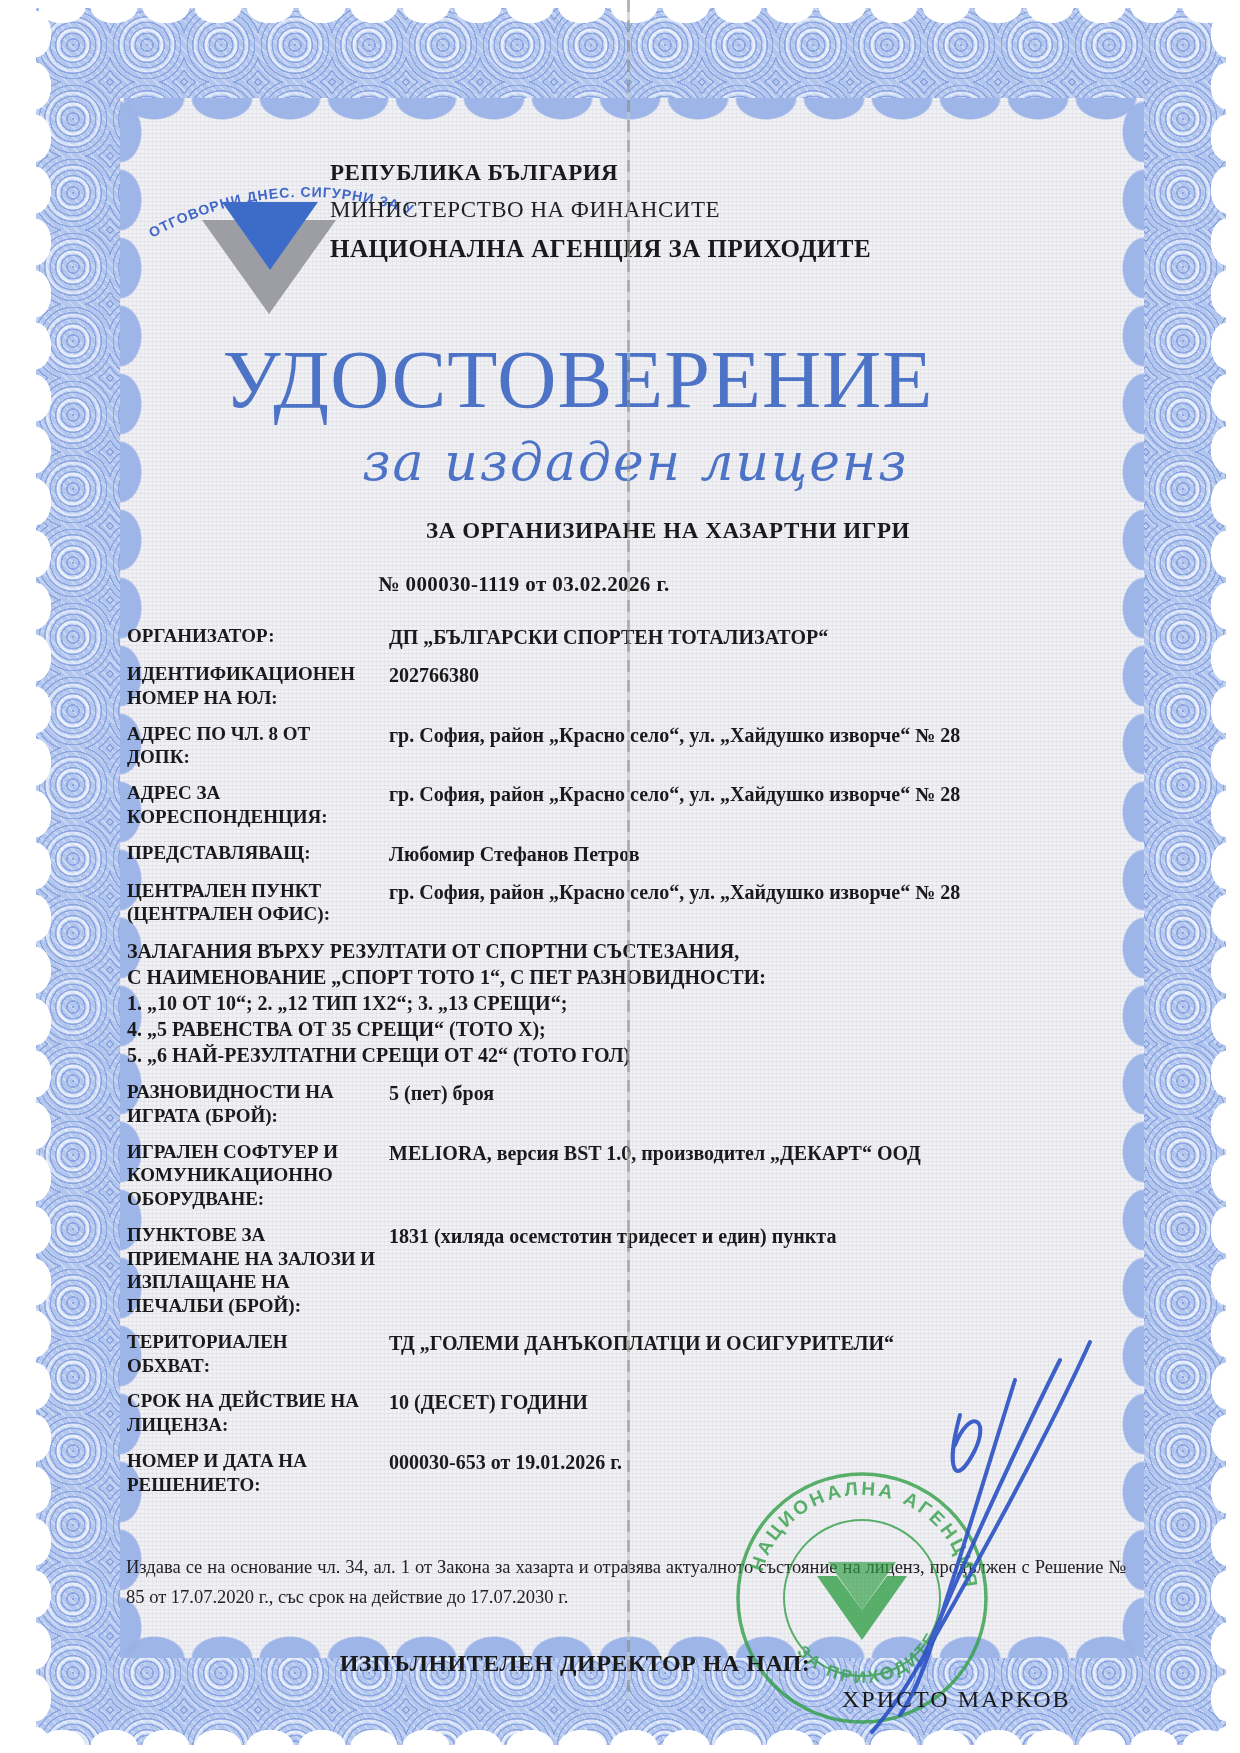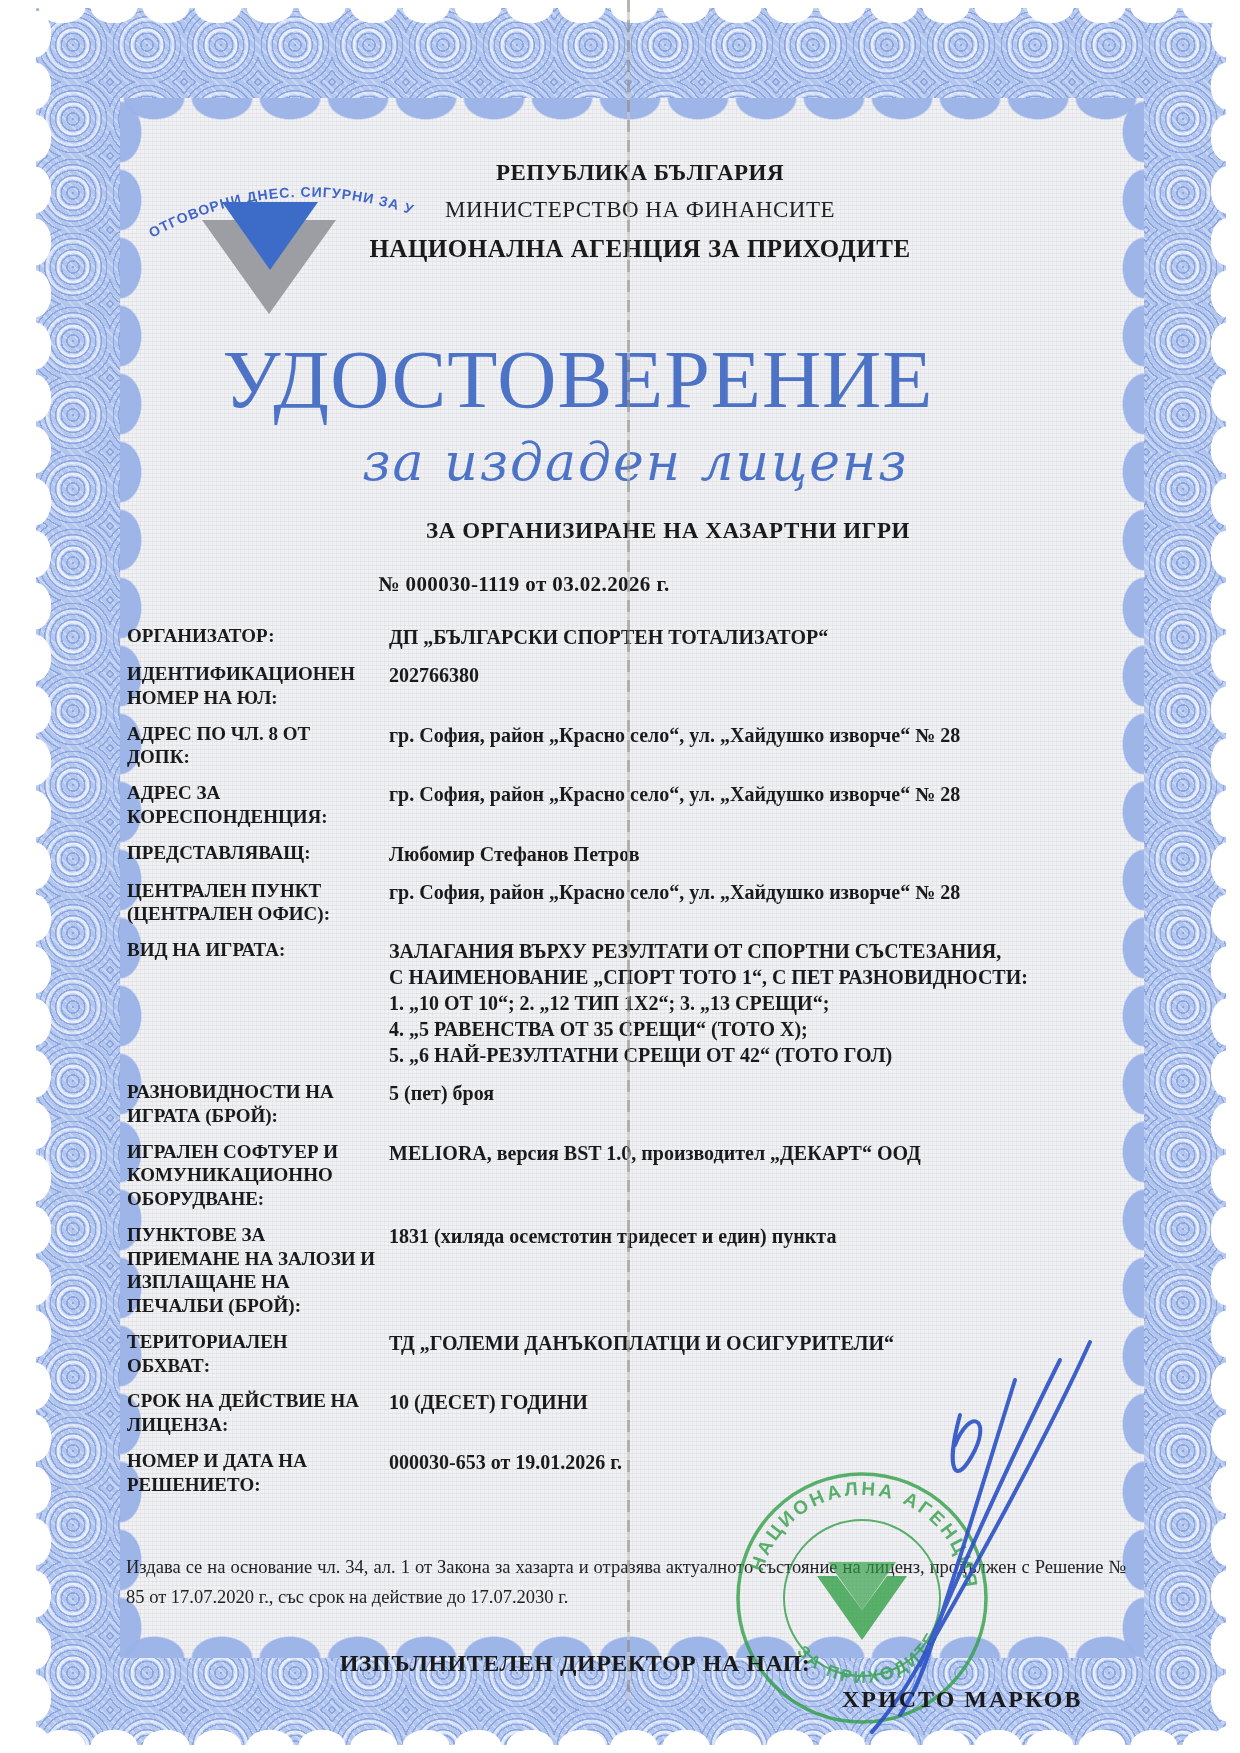--- a/index.html
+++ b/index.html
@@ -52,21 +52,21 @@
 
   
   .fold{
     position:absolute;left:627px;top:0;width:3px;height:1700px;z-index:5;opacity:.65;
     background:repeating-linear-gradient(180deg,#8f8f87 0 12px,#c6c6bf 12px 20px);
   }
 
   
   .content{position:absolute;inset:0;z-index:3;}
   .logo{position:absolute;left:142px;top:128px;}
-  .hdr{position:absolute;left:330px;top:160px;width:620px;text-align:center;}
+  .hdr{position:absolute;left:330px;top:160px;width:620px;}
   .hdr .l1{font-size:23px;font-weight:bold;letter-spacing:.5px;}
   .hdr .l2{font-size:23px;margin-top:11px;letter-spacing:.5px;color:#222;}
   .hdr .l3{font-size:25px;font-weight:bold;margin-top:12px;letter-spacing:.5px;}
 
   .title-main{
     position:absolute;left:120px;top:333px;width:916px;text-align:center;
     font-size:82px;color:var(--title-blue);letter-spacing:1px;font-weight:normal;
   }
   .title-script{
     position:absolute;left:120px;top:432px;width:1024px;text-align:center;
@@ -90,21 +90,21 @@
   .basis{
     position:absolute;left:126px;top:1553px;width:1000px;z-index:4;
     font-size:18.5px;line-height:1.6;text-align:justify;color:#222;
   }
   .director-label{
     position:absolute;left:265px;top:1650px;width:620px;text-align:center;z-index:8;
     font-size:24px;font-weight:bold;letter-spacing:.5px;
   }
   .director-name{
     position:absolute;left:842px;top:1686px;z-index:8;
-    font-size:24px;font-weight:bold;letter-spacing:2px;
+    font-size:24px;font-weight:normal;letter-spacing:2px;
   }
 
   .stamp{position:absolute;left:722px;top:1458px;z-index:6;opacity:.78;}
   .signature{position:absolute;left:760px;top:1320px;z-index:7;}
 </style>
 </head>
 <body>
 
 <div class="frame">
   <div class="o-top"></div>
@@ -165,21 +165,20 @@
     </div>
     <div class="frow">
       <div class="flabel">ПРЕДСТАВЛЯВАЩ:</div>
       <div class="fvalue">Любомир Стефанов Петров</div>
     </div>
     <div class="frow">
       <div class="flabel">ЦЕНТРАЛЕН ПУНКТ (ЦЕНТРАЛЕН ОФИС):</div>
       <div class="fvalue">гр. София, район „Красно село“, ул. „Хайдушко изворче“ № 28</div>
     </div>
     <div class="frow">
-      <div class="flabel">ВИД НА ИГРАТА:</div>
       <div class="fvalue">ЗАЛАГАНИЯ ВЪРХУ РЕЗУЛТАТИ ОТ СПОРТНИ СЪСТЕЗАНИЯ,
 С НАИМЕНОВАНИЕ „СПОРТ ТОТО 1“, С ПЕТ РАЗНОВИДНОСТИ:
 1. „10 ОТ 10“;  2. „12 ТИП 1Х2“;  3. „13 СРЕЩИ“;
 4. „5 РАВЕНСТВА ОТ 35 СРЕЩИ“ (ТОТО Х);
 5. „6 НАЙ-РЕЗУЛТАТНИ СРЕЩИ ОТ 42“ (ТОТО ГОЛ)</div>
     </div>
     <div class="frow">
       <div class="flabel">РАЗНОВИДНОСТИ НА ИГРАТА (БРОЙ):</div>
       <div class="fvalue">5 (пет) броя</div>
     </div>

